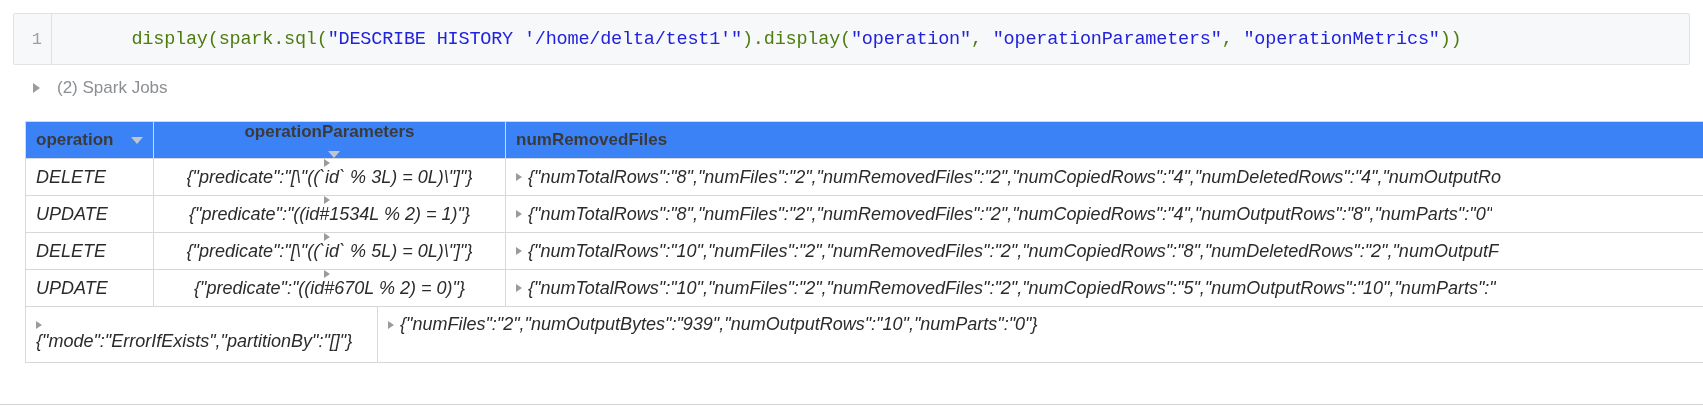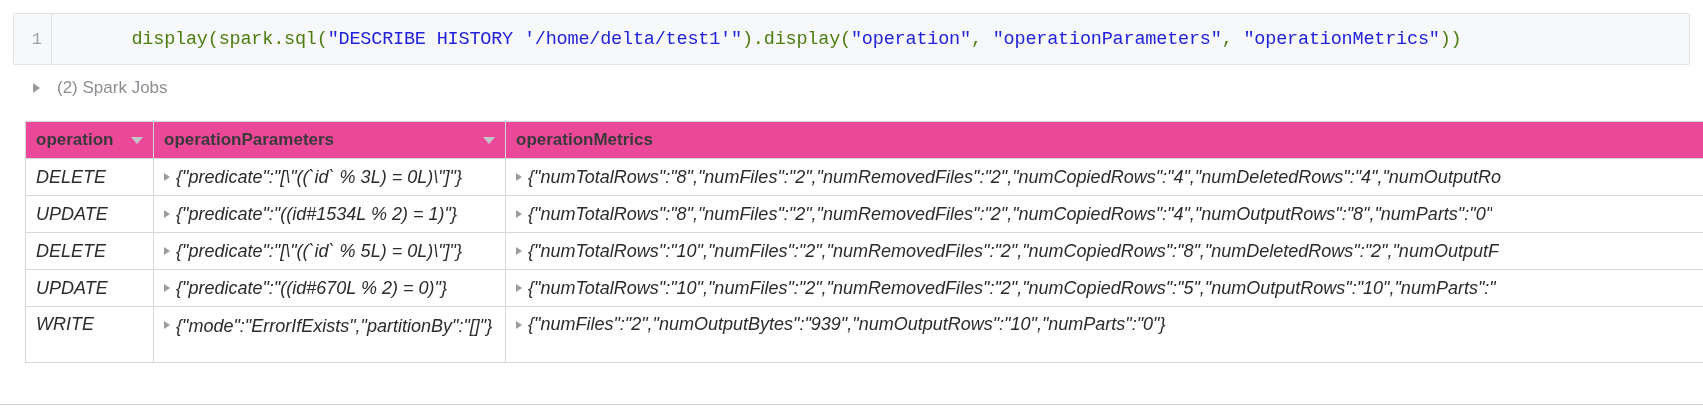--- a/index.html
+++ b/index.html
@@ -90,42 +90,42 @@
     border-left: 1px solid #d6d9dc;
     box-sizing: border-box;
     overflow: hidden;
   }
   .row {
     display: flex;
     border-bottom: 1px solid #d6d9dc;
     box-sizing: border-box;
   }
   .header-row {
-    background: #ec4899;
+    background: #3b82f6;
     height: 37px;
   }
   .cell {
     box-sizing: border-box;
     border-right: 1px solid #d6d9dc;
     padding: 0 10px;
     display: flex;
     align-items: center;
     overflow: hidden;
     white-space: nowrap;
     font-size: 18px;
     color: #2b2b2b;
   }
   .header-row .cell {
     font-weight: bold;
     font-size: 17px;
     color: #3a3a3a;
     justify-content: space-between;
   }
   .col-op       { width: 128px; min-width: 128px; }
-  .col-params   { width: 352px; min-width: 352px; }
+  .col-params   { width: 352px; min-width: 352px; flex-direction: column; }
   .col-metrics  { width: 1198px; min-width: 1198px; border-right: none; }
 
   .caret-down {
     width: 0;
     height: 0;
     border-top: 7px solid #c2c6ca;
     border-left: 6px solid transparent;
     border-right: 6px solid transparent;
     margin-left: 8px;
     flex: 0 0 auto;
@@ -190,21 +190,21 @@
     <div class="row header-row">
       <div class="cell col-op">
         <span>operation</span>
         <span class="caret-down"></span>
       </div>
       <div class="cell col-params">
         <span>operationParameters</span>
         <span class="caret-down"></span>
       </div>
       <div class="cell col-metrics">
-        <span>operationMetrics</span>
+        <span>numRemovedFiles</span>
       </div>
     </div>
 
     <div class="row data-row">
       <div class="cell col-op">DELETE</div>
       <div class="cell col-params">
         <span class="expander"></span>
         <span class="json-text">{"predicate":"[\"((`id` % 3L) = 0L)\"]"}</span>
       </div>
       <div class="cell col-metrics">
@@ -243,21 +243,20 @@
         <span class="expander"></span>
         <span class="json-text">{"predicate":"((id#670L % 2) = 0)"}</span>
       </div>
       <div class="cell col-metrics">
         <span class="expander"></span>
         <span class="json-text">{"numTotalRows":"10","numFiles":"2","numRemovedFiles":"2","numCopiedRows":"5","numOutputRows":"10","numParts":"</span>
       </div>
     </div>
 
     <div class="row data-row tall">
-      <div class="cell col-op wrapcell">WRITE</div>
       <div class="cell col-params wrapcell">
         <span class="expander"></span>
         <span class="json-wrap">{"mode":"ErrorIfExists","partitionBy":"[]"}</span>
       </div>
       <div class="cell col-metrics wrapcell">
         <span class="expander"></span>
         <span class="json-text">{"numFiles":"2","numOutputBytes":"939","numOutputRows":"10","numParts":"0"}</span>
       </div>
     </div>
 

